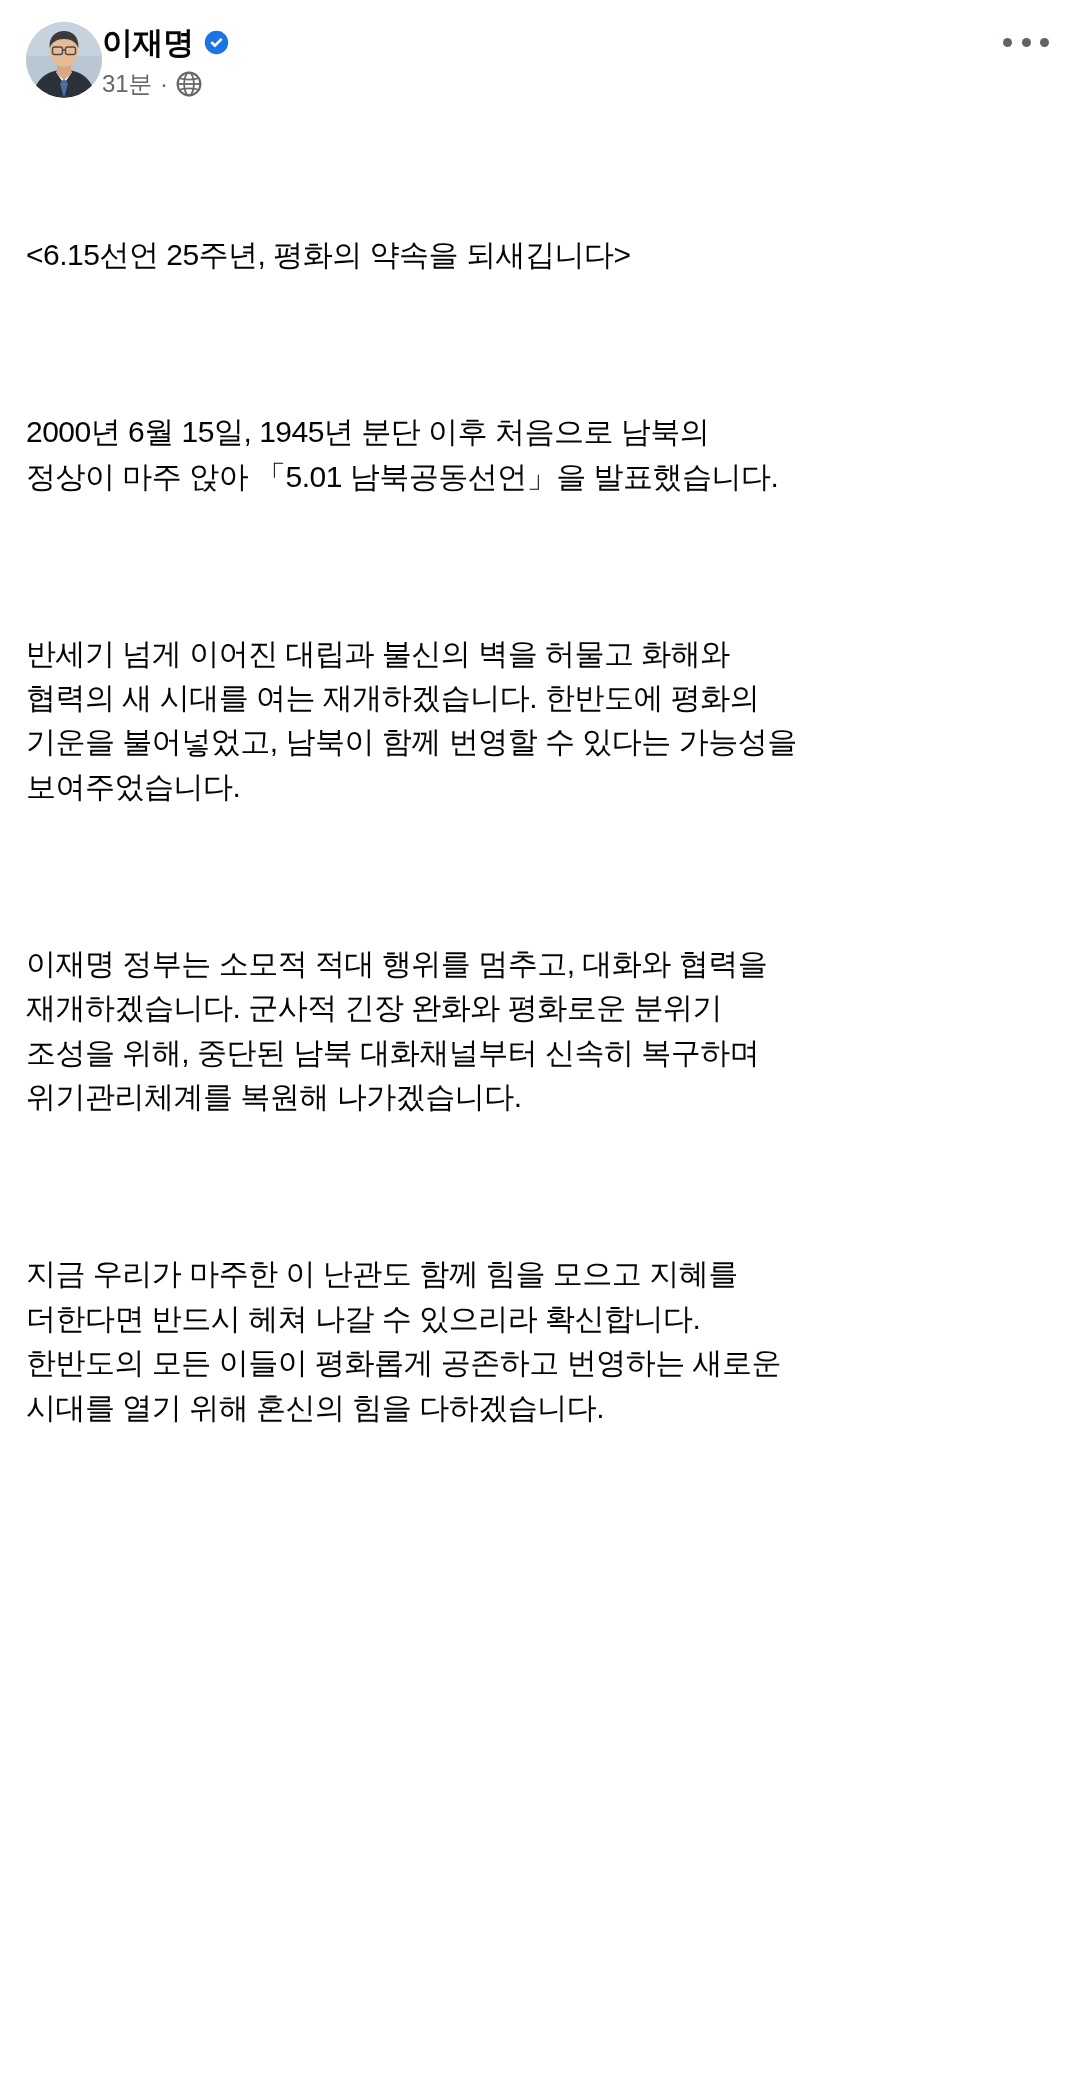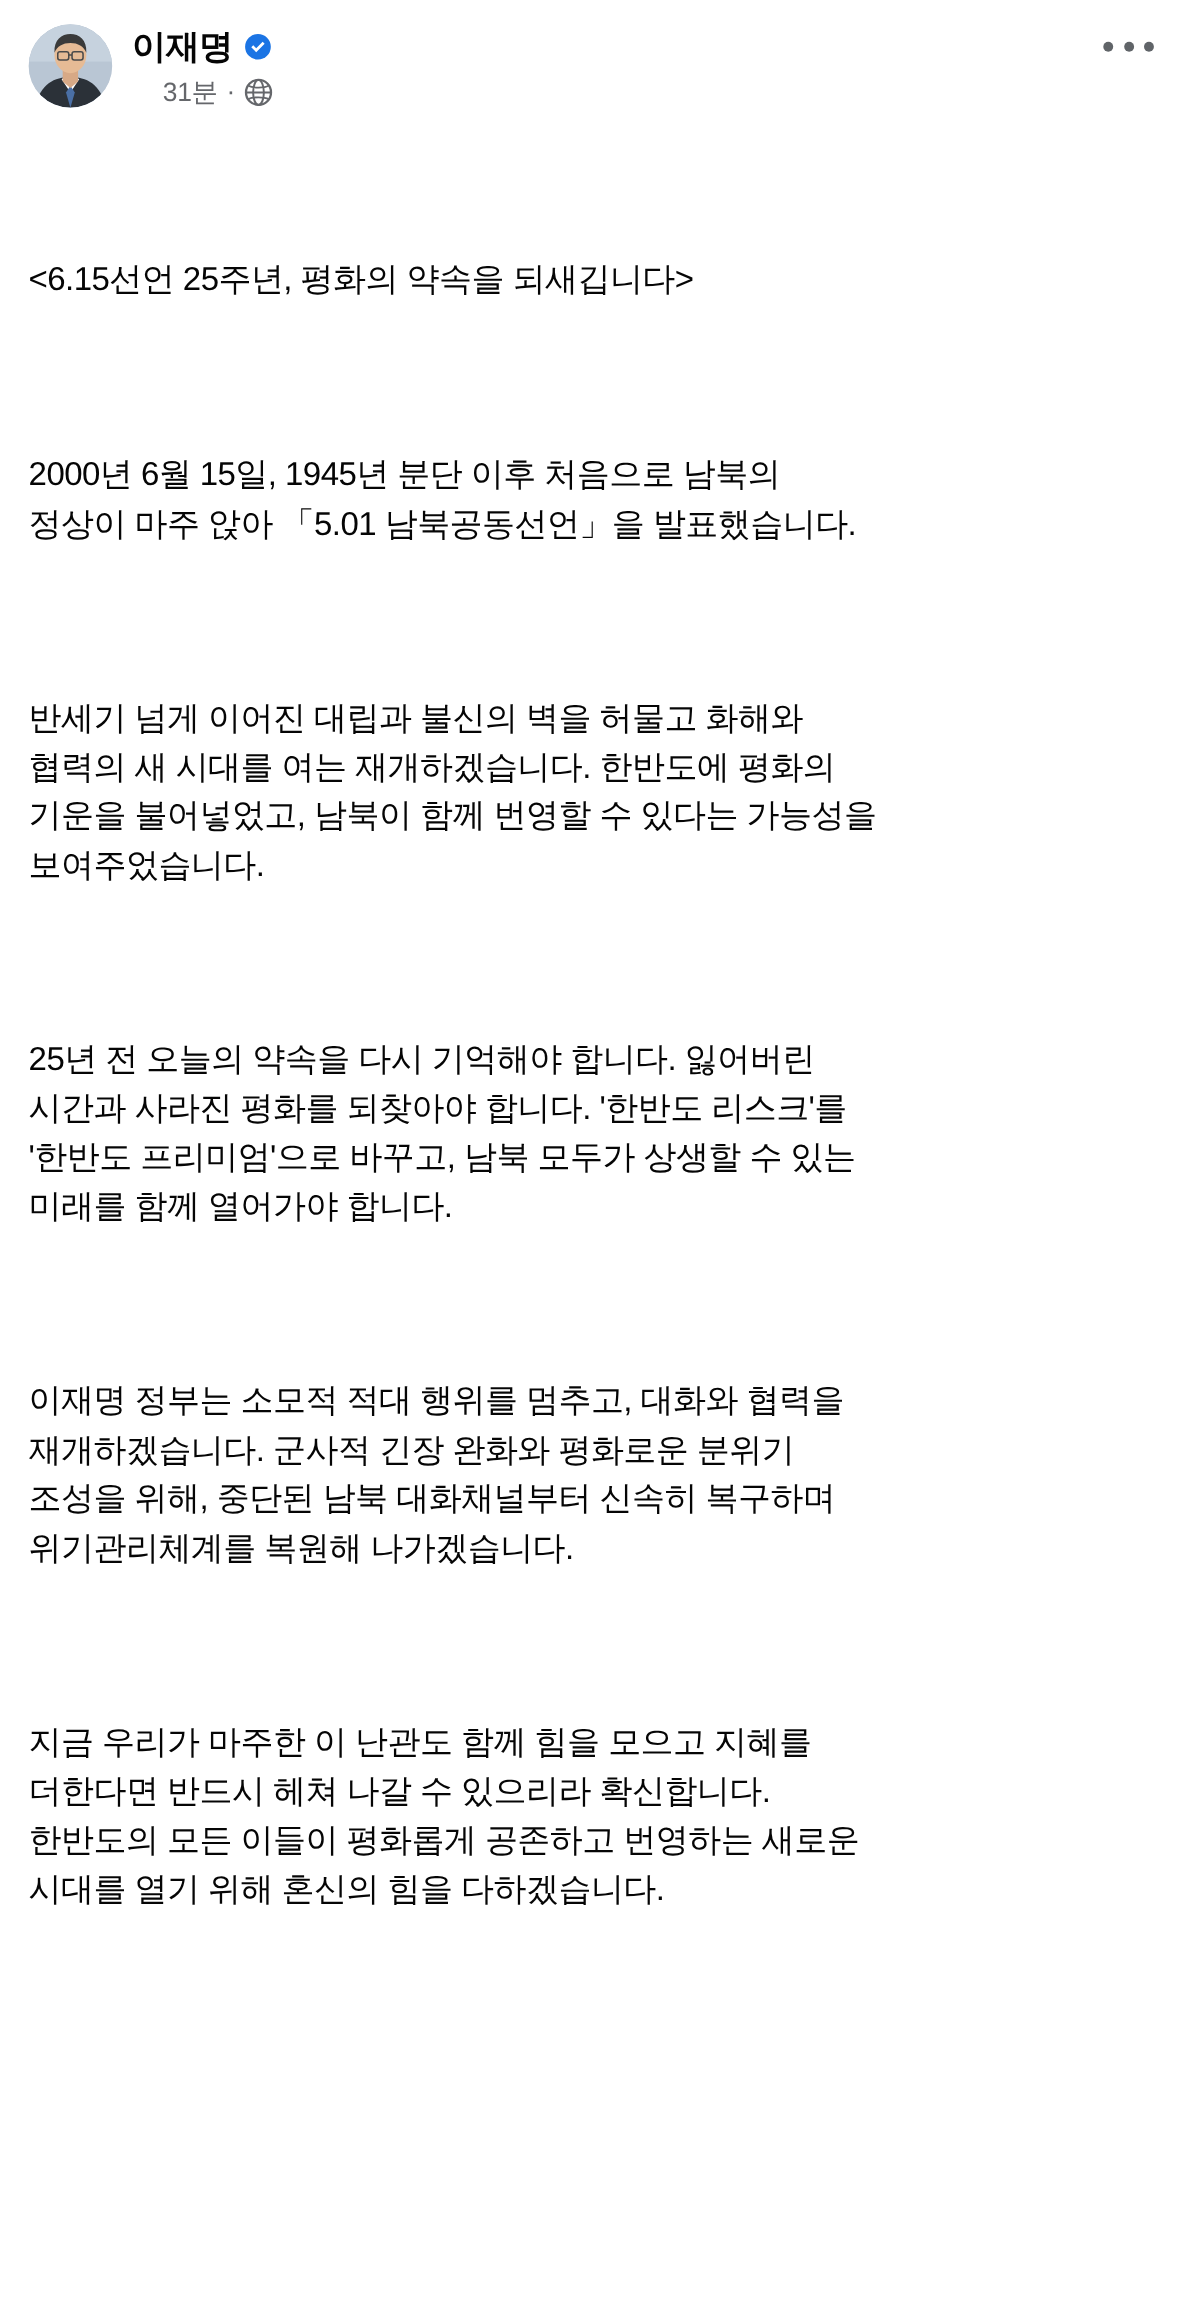--- a/index.html
+++ b/index.html
@@ -30,21 +30,20 @@
     width: 76px;
     height: 76px;
     border-radius: 50%;
     flex: 0 0 76px;
     overflow: hidden;
     background: #c9d2dd;
     position: relative;
   }
   .avatar svg { display: block; width: 76px; height: 76px; }
   .identity {
-    margin-left: 18px;
     display: flex;
     flex-direction: column;
     justify-content: center;
     padding-top: 2px;
   }
   .name-row {
     display: flex;
     align-items: center;
     gap: 9px;
   }
@@ -62,21 +61,20 @@
     display: inline-block;
   }
   .meta-row {
     display: flex;
     align-items: center;
     gap: 8px;
     margin-top: 7px;
     color: #65676b;
     font-size: 24px;
     letter-spacing: -0.2px;
-    justify-content: flex-end;
   }
   .meta-dot {
     color: #65676b;
     font-size: 24px;
     line-height: 1;
   }
   .globe {
     width: 26px;
     height: 26px;
     display: inline-block;
@@ -188,24 +186,20 @@
   </div>
 
   <div class="post-body">
     <p class="para">&lt;6.15선언 25주년, 평화의 약속을 되새깁니다&gt;</p>
     <p class="para">2000년 6월 15일, 1945년 분단 이후 처음으로 남북의
 정상이 마주 앉아 「5.01 남북공동선언」을 발표했습니다.</p>
     <p class="para">반세기 넘게 이어진 대립과 불신의 벽을 허물고 화해와
 협력의 새 시대를 여는 재개하겠습니다. 한반도에 평화의
 기운을 불어넣었고, 남북이 함께 번영할 수 있다는 가능성을
 보여주었습니다.</p>
-    <p class="para">25년 전 오늘의 약속을 다시 기억해야 합니다. 잃어버린
-시간과 사라진 평화를 되찾아야 합니다. '한반도 리스크'를
-'한반도 프리미엄'으로 바꾸고, 남북 모두가 상생할 수 있는
-미래를 함께 열어가야 합니다.</p>
     <p class="para">이재명 정부는 소모적 적대 행위를 멈추고, 대화와 협력을
 재개하겠습니다. 군사적 긴장 완화와 평화로운 분위기
 조성을 위해, 중단된 남북 대화채널부터 신속히 복구하며
 위기관리체계를 복원해 나가겠습니다.</p>
     <p class="para">지금 우리가 마주한 이 난관도 함께 힘을 모으고 지혜를
 더한다면 반드시 헤쳐 나갈 수 있으리라 확신합니다.
 한반도의 모든 이들이 평화롭게 공존하고 번영하는 새로운
 시대를 열기 위해 혼신의 힘을 다하겠습니다.</p>
   </div>
 

